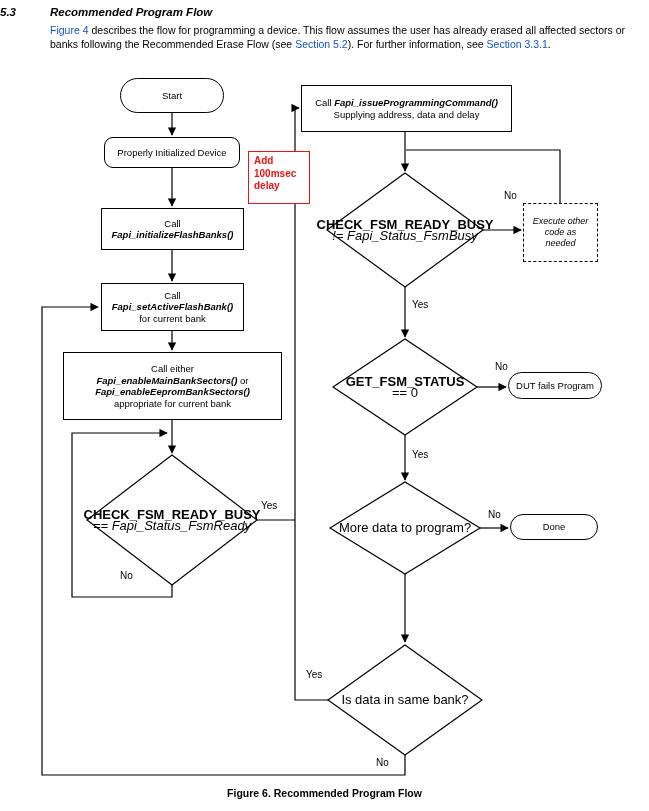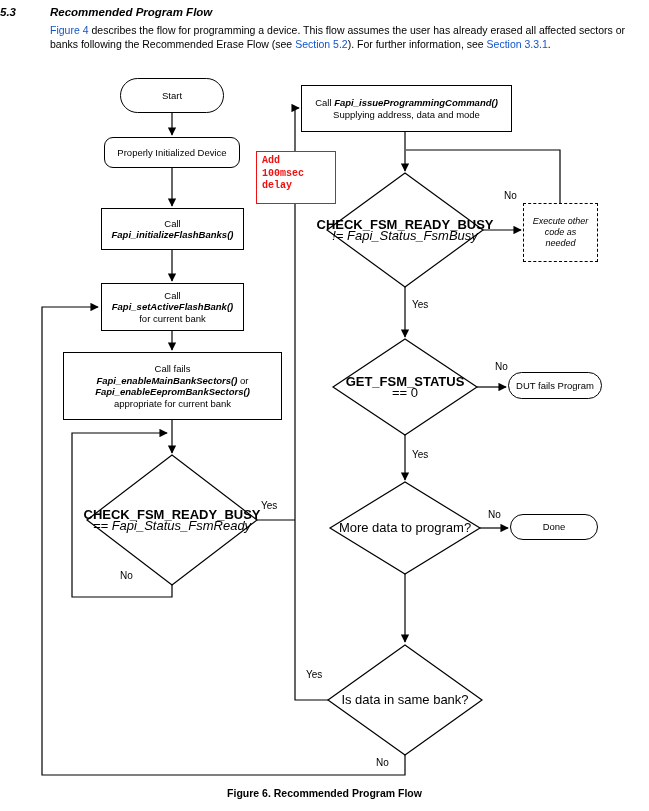--- a/index.html
+++ b/index.html
@@ -95,34 +95,34 @@
     <div class="fn">Fapi_initializeFlashBanks()</div>
   </div>
 
   <div class="node" style="left:101px; top:283px; width:143px; height:48px;">
     <div>Call</div>
     <div class="fn">Fapi_setActiveFlashBank()</div>
     <div>for current bank</div>
   </div>
 
   <div class="node" style="left:63px; top:352px; width:219px; height:68px;">
-    <div>Call fails</div>
+    <div>Call either</div>
     <div><span class="fn">Fapi_enableMainBankSectors()</span><span> or</span></div>
     <div class="fn">Fapi_enableEepromBankSectors()</div>
     <div>appropriate for current bank</div>
   </div>
 
   <div class="dtext" style="left:90px; top:497px; width:164px; height:46px;">
     <div class="bold">CHECK_FSM_READY_BUSY</div>
     <div class="it">== Fapi_Status_FsmReady</div>
   </div>
 
   <div class="node" style="left:301px; top:85px; width:211px; height:47px;">
     <div><span>Call </span><span class="fn">Fapi_issueProgrammingCommand()</span></div>
-    <div>Supplying address, data and mode</div>
+    <div>Supplying address, data and delay</div>
   </div>
 
   <div class="dtext" style="left:323px; top:208px; width:164px; height:44px;">
     <div class="bold">CHECK_FSM_READY_BUSY</div>
     <div class="it">!= Fapi_Status_FsmBusy</div>
   </div>
 
   <div class="node dashed" style="left:523px; top:203px; width:75px; height:59px;">
     <div>Execute other</div>
     <div>code as</div>
@@ -143,21 +143,21 @@
   </div>
 
   <div class="node stadium" style="left:510px; top:514px; width:88px; height:26px;">
     <div>Done</div>
   </div>
 
   <div class="dtext" style="left:330px; top:688px; width:150px; height:24px;">
     <div>Is data in same bank?</div>
   </div>
 
-  <div class="note" style="left:256px; top:151px; width:80px; height:53px;font-family:Liberation Mono, monospace;">
+  <div class="note" style="left:248px; top:151px; width:62px; height:53px;">
     <div>Add</div>
     <div>100msec</div>
     <div>delay</div>
   </div>
 
   <div class="elabel" style="left:261px; top:500px;">Yes</div>
   <div class="elabel" style="left:120px; top:570px;">No</div>
   <div class="elabel" style="left:504px; top:190px;">No</div>
   <div class="elabel" style="left:412px; top:299px;">Yes</div>
   <div class="elabel" style="left:495px; top:361px;">No</div>

